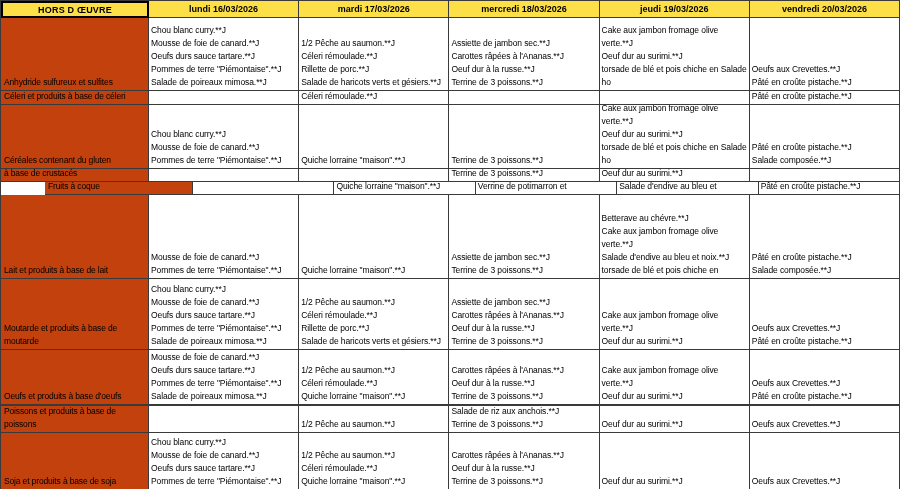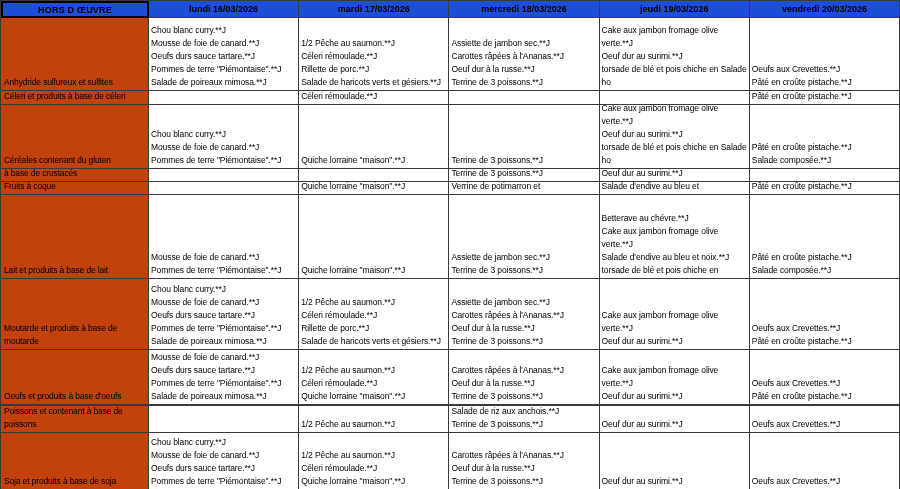--- a/index.html
+++ b/index.html
@@ -3,21 +3,21 @@
 <meta charset="utf-8">
 <style>
   html,body{margin:0;padding:0;background:#fff;}
   body{width:900px;height:489px;overflow:hidden;font-family:"Liberation Sans",sans-serif;color:#000;}
   #grid{width:900px;height:489px;box-sizing:border-box;border-top:1px solid #3a3a3a;border-left:1px solid #3a3a3a;}
   .row{display:flex;width:100%;box-sizing:border-box;}
   .cell{border-right:1px solid #3a3a3a;border-bottom:1px solid #3a3a3a;box-sizing:border-box;
         overflow:hidden;display:flex;flex-direction:column;justify-content:flex-end;}
   .label-cell{flex:0 0 148px;width:148px;background:#c2410c;padding:0 1px 1px 3px;text-align:left;}
   .data-cell{flex:1 1 0;background:#ffffff;text-align:left;padding:0 2px 1px;}
-  .header-row .cell{justify-content:center;text-align:center;font-weight:bold;font-size:9px;background:#1d4ed8;}
+  .header-row .cell{justify-content:center;text-align:center;font-weight:bold;font-size:9px;background:#fde047;}
   .corner-cell{flex:0 0 148px;width:148px;background:#ffff00;border:2px solid #000;
                justify-content:center;text-align:center;font-weight:bold;font-size:10px;letter-spacing:0.2px;}
   .label-line{font-size:8.5px;line-height:13px;white-space:nowrap;letter-spacing:-0.15px;}
   .menu-item{font-size:8.5px;line-height:13px;letter-spacing:-0.1px;}
   .thick-bottom .cell{border-bottom-width:2px;}
 </style>
 </head>
 <body>
 
 <div id="grid">
@@ -121,21 +121,21 @@
       <div class="cell data-cell"></div>
       <div class="cell data-cell"></div>
       <div class="cell data-cell">
         <div class="menu-item">Terrine de 3 poissons.**J</div>
       </div>
       <div class="cell data-cell">
         <div class="menu-item">Oeuf dur au surimi.**J</div>
       </div>
       <div class="cell data-cell"></div>
     </div>
-    <div class="row" style="height: 13px;">
+    <div class="row" style="height: 13px; padding-left: 44px;">
       <div class="cell label-cell">
         <div class="label-line">Fruits à coque</div>
       </div>
       <div class="cell data-cell"></div>
       <div class="cell data-cell">
         <div class="menu-item">Quiche lorraine "maison".**J</div>
       </div>
       <div class="cell data-cell">
         <div class="menu-item">Verrine de potimarron et</div>
       </div>
@@ -230,21 +230,21 @@
         <div class="menu-item">Cake aux jambon fromage olive verte.**J</div>
         <div class="menu-item">Oeuf dur au surimi.**J</div>
       </div>
       <div class="cell data-cell">
         <div class="menu-item">Oeufs aux Crevettes.**J</div>
         <div class="menu-item">Pâté en croûte pistache.**J</div>
       </div>
     </div>
     <div class="row" style="height: 27px;">
       <div class="cell label-cell">
-        <div class="label-line">Poissons et contenant à base de</div>
+        <div class="label-line">Poissons et produits à base de</div>
         <div class="label-line">poissons</div>
       </div>
       <div class="cell data-cell"></div>
       <div class="cell data-cell">
         <div class="menu-item">1/2 Pêche au saumon.**J</div>
       </div>
       <div class="cell data-cell">
         <div class="menu-item">Salade de riz aux anchois.**J</div>
         <div class="menu-item">Terrine de 3 poissons.**J</div>
       </div>

